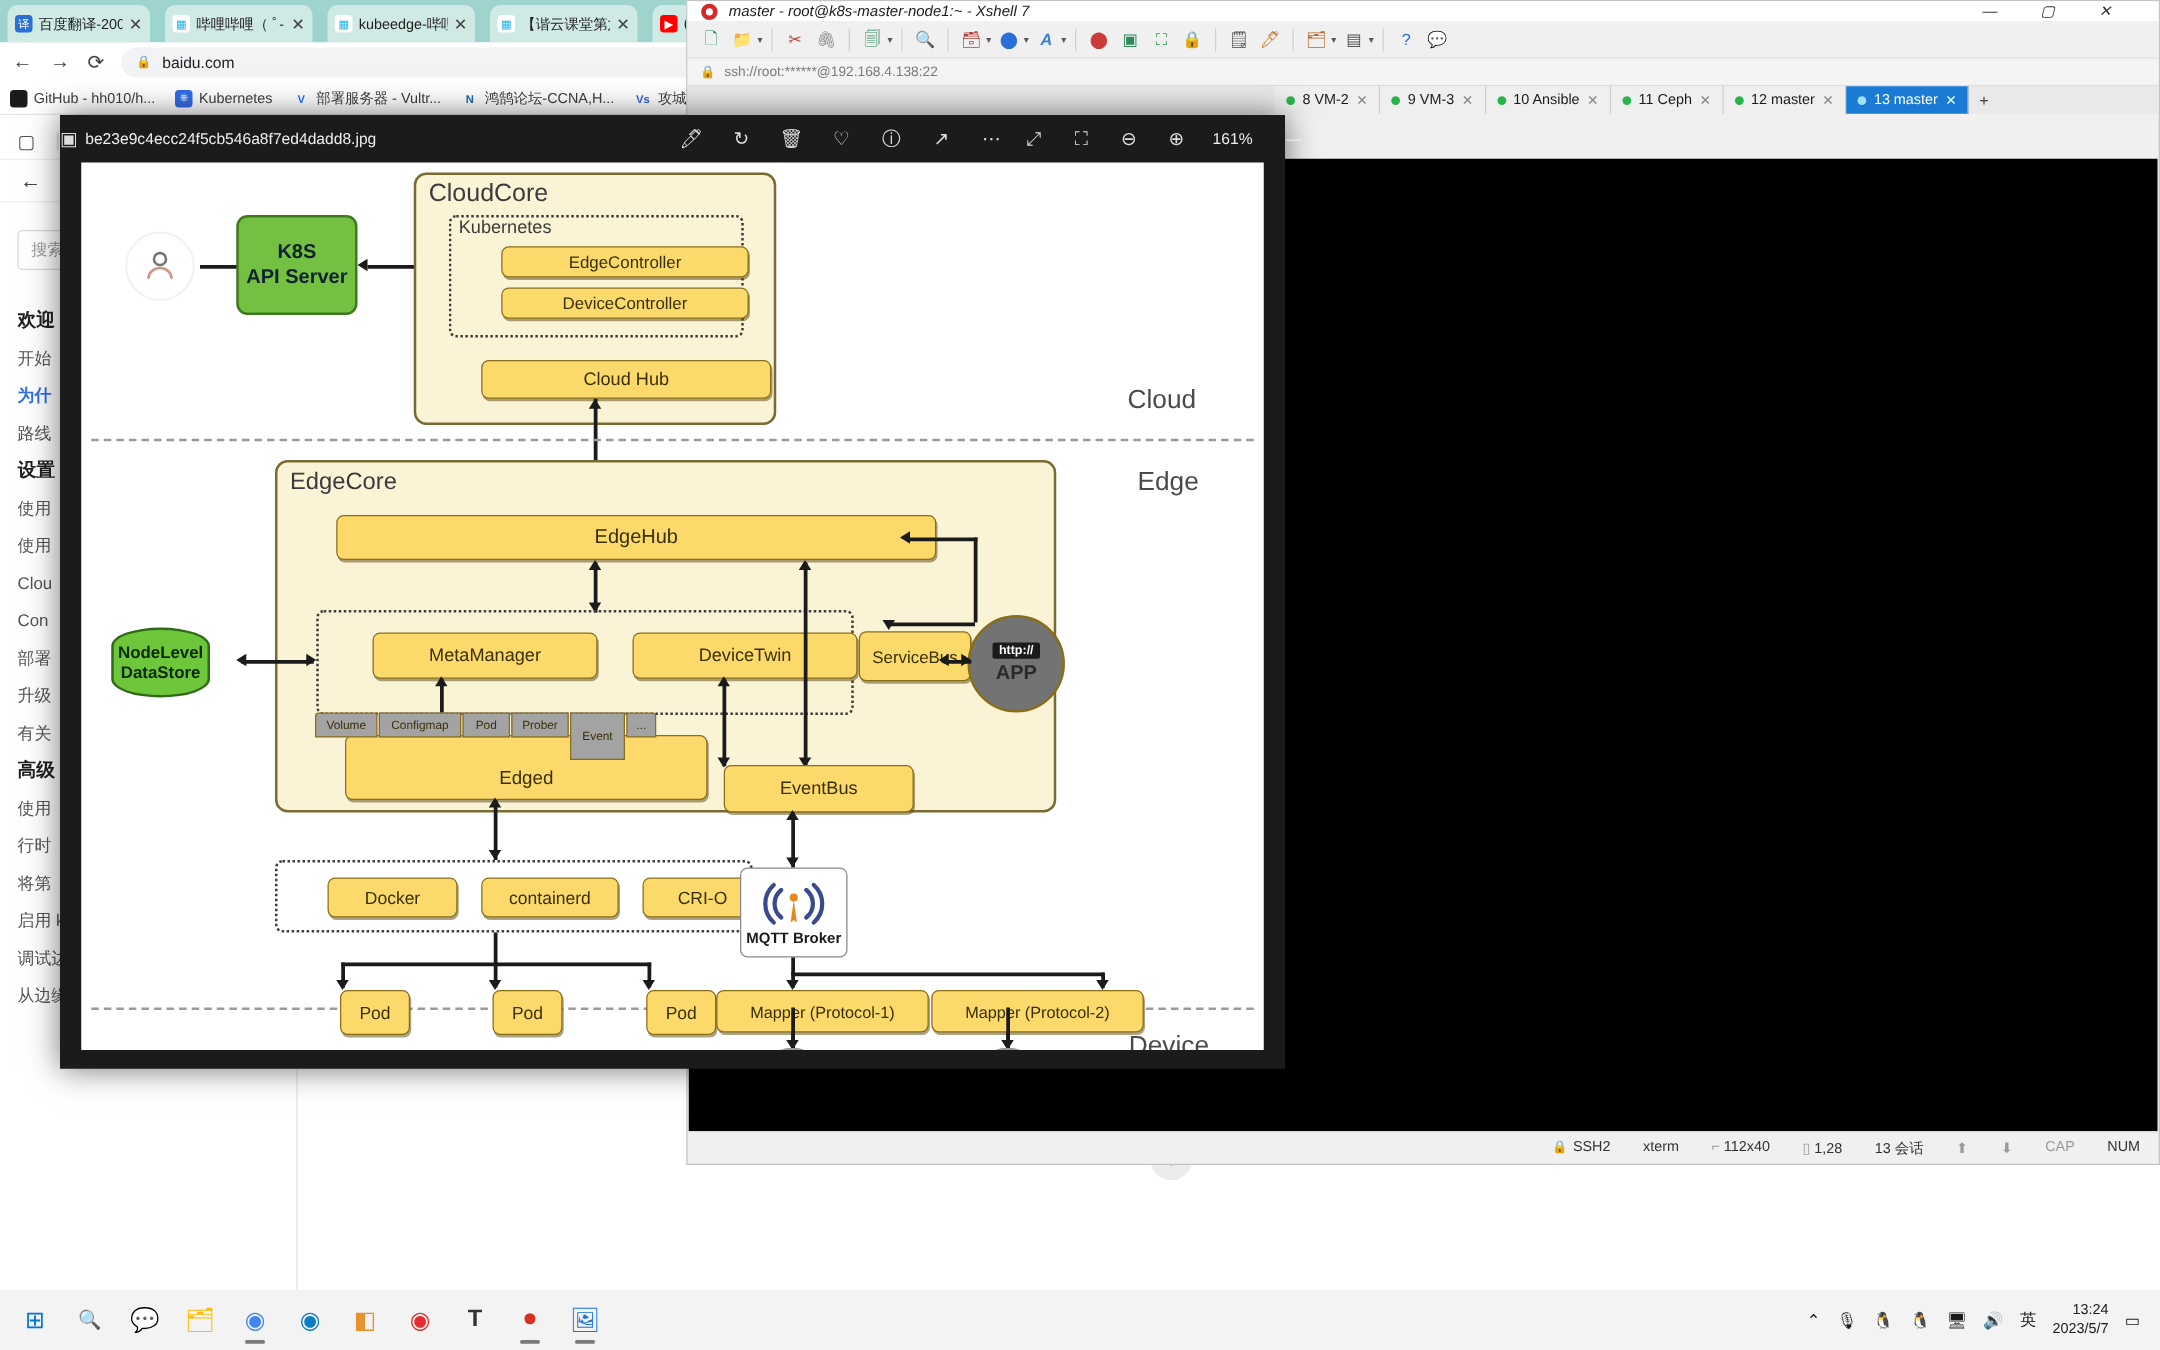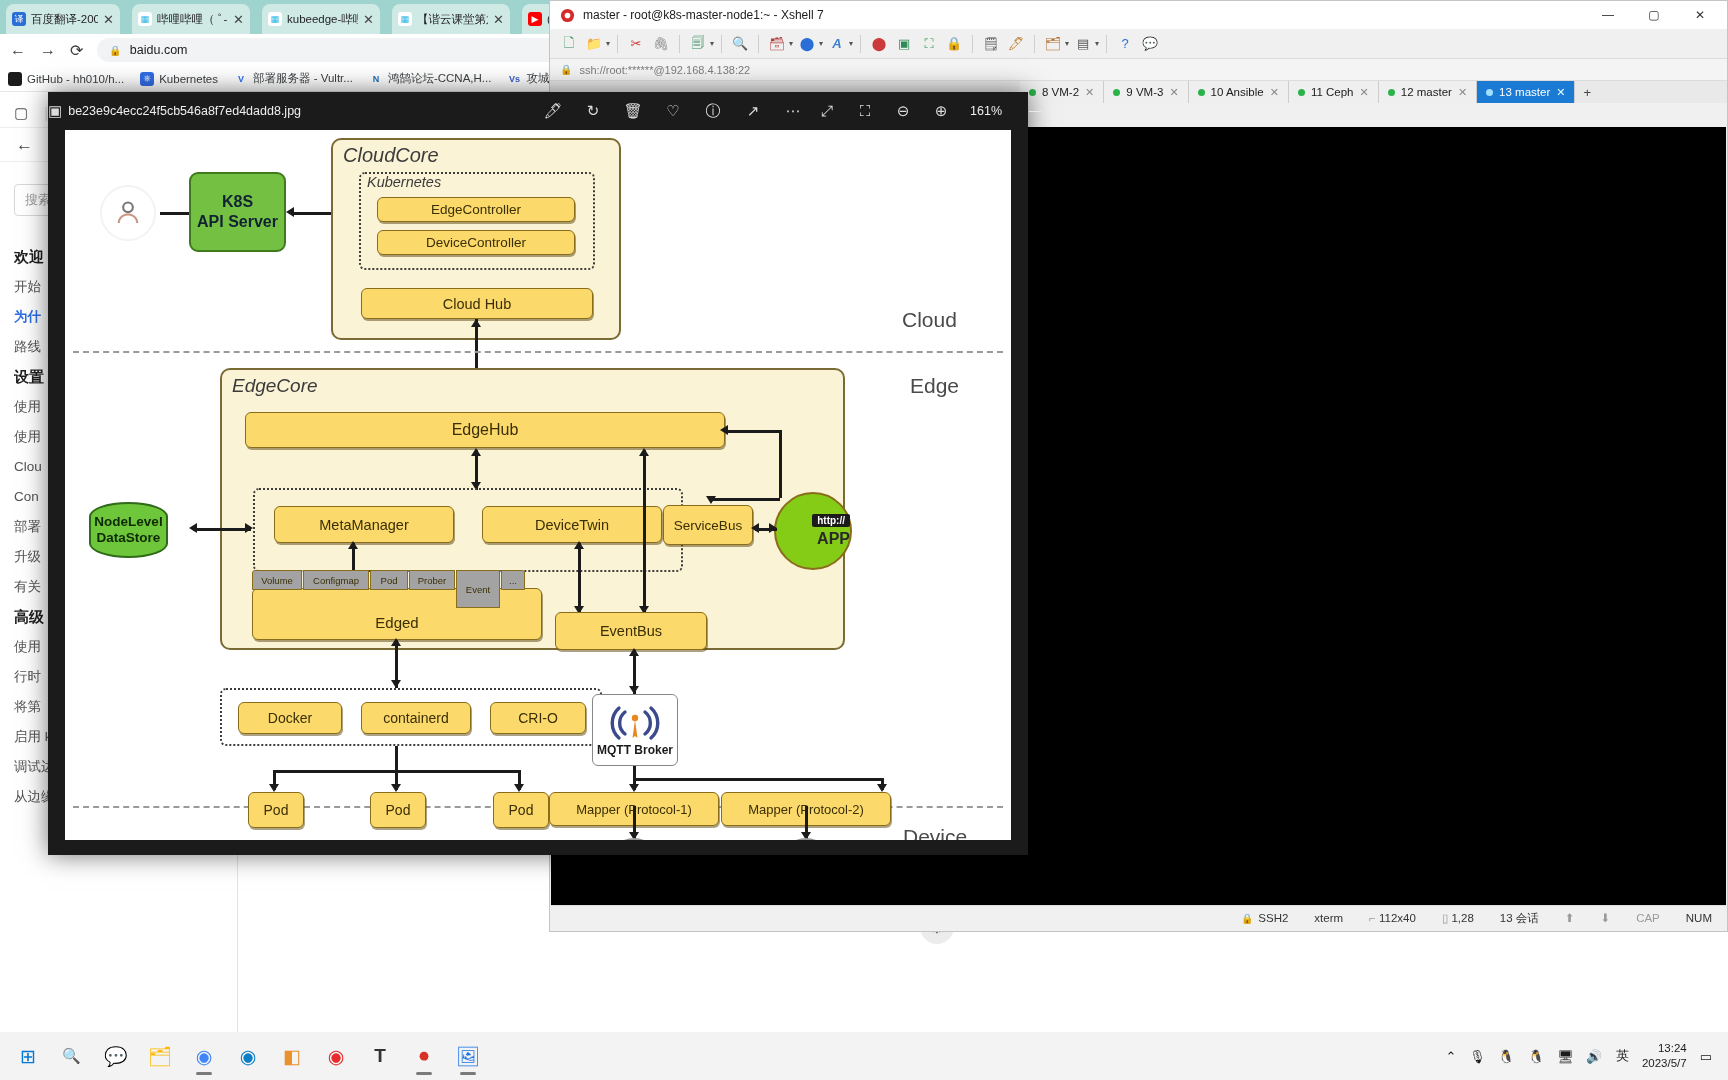--- a/index.html
+++ b/index.html
@@ -50,21 +50,21 @@
   .navlist .nv { font-size:13.5px; color:#545454; line-height:30px; white-space:nowrap; overflow:hidden; }
   .navlist .nv.hdr { font-weight:bold; font-size:15px; color:#1f1f1f; }
   .navlist .nv.act { color:#2f6fe0; font-weight:bold; }
   .doclast { position:absolute; left:276px; top:768px; font-size:13px; color:#444; }
   .gear { position:absolute; left:920px; top:910px; width:34px; height:34px; border-radius:50%;
           background:#ececec; display:flex; align-items:center; justify-content:center; font-size:16px; color:#555; }
 
   
   #xshell { position:absolute; left:549px; top:0; width:1179px; height:932px;
             background:#f0f0f0; border:1px solid #c4c4c4; }
-  .xtitle { height:28px; display:flex; align-items:center; padding:0 4px 0 10px; background:#fff; }
+  .xtitle { height:16px; display:flex; align-items:center; padding:0 20px 0 10px; background:#fff;font-style:italic; }
   .xtitle .xicon { width:15px; height:15px; margin-right:8px; }
   .xtitle .xtxt { font-size:12px; color:#1b1b1b; flex:1 1 auto; }
   .wbtn { width:46px; height:28px; display:flex; align-items:center; justify-content:center;
           font-size:12px; color:#333; }
   .xmenu { height:22px; display:flex; align-items:center; gap:16px; padding:0 12px;
            font-size:12px; color:#111; background:#f0f0f0; }
   .xtool { height:30px; display:flex; align-items:center; gap:3px; padding:0 8px; background:#f0f0f0;
            border-bottom:1px solid #dcdcdc; }
   .tbtn { width:22px; height:22px; display:flex; align-items:center; justify-content:center; font-size:13px; }
   .tsep { width:1px; height:18px; background:#cfcfcf; margin:0 4px; }
@@ -100,39 +100,39 @@
   .pvwin { display:flex; align-items:center; }
   .pvwbtn { width:42px; height:38px; display:flex; align-items:center; justify-content:center;
             font-size:12px; color:#eee; }
 
   .canvas { position:absolute; left:17px; top:38px; width:946px; height:710px; background:#fff; overflow:hidden; }
 
   
   .dg { position:absolute; inset:0; font-family:"Liberation Sans", sans-serif; }
   .bx { position:absolute; background:#fcd96b; border:1.6px solid #8a6d1a; border-radius:6px;
         display:flex; align-items:center; justify-content:center; text-align:center;
-        color:#3a2f06; box-shadow:1px 2px 0 rgba(90,70,10,.5); }
+        color:#3a2f06; box-shadow:1px 2px 0 rgba(90,70,10,.5);margin-left:24px; }
   .grp { position:absolute; background:#fbf3d6; border:2px solid #7a6a33; border-radius:10px; }
   .dash { position:absolute; border:2px dotted #3d3d3d; border-radius:6px; background:transparent; }
-  .lbl { position:absolute; color:#333;font-style:italic; }
+  .lbl { position:absolute; color:#333; }
   .grn { position:absolute; background:#74c043; border:2px solid #3f7a1f; border-radius:9px;
          display:flex; align-items:center; justify-content:center; text-align:center; color:#123; }
   .ln { position:absolute; background:#1b1b1b; }
   .arw { position:absolute; width:0; height:0; }
   .arw.dn { border-left:5px solid transparent; border-right:5px solid transparent; border-top:8px solid #1b1b1b; }
   .arw.up { border-left:5px solid transparent; border-right:5px solid transparent; border-bottom:8px solid #1b1b1b; }
   .arw.rt { border-top:5px solid transparent; border-bottom:5px solid transparent; border-left:8px solid #1b1b1b; }
   .arw.lf { border-top:5px solid transparent; border-bottom:5px solid transparent; border-right:8px solid #1b1b1b; }
   .divider { position:absolute; left:8px; right:8px; height:0; border-top:2.5px dashed #9a9a9a; }
   .zonelbl { position:absolute; font-size:21px; color:#4a4a4a; }
   .cyl { position:absolute; background:#6ec63a; border:2px solid #2f6b18; border-radius:50%/26%;
          display:flex; align-items:center; justify-content:center; text-align:center; color:#0d2a05;
          font-size:13.5px; line-height:1.15; font-weight:bold; }
-  .circ { position:absolute; background:#84cc16; border:2px solid #8a6d1a; border-radius:50%;
-          display:flex; flex-direction:column; align-items:flex-end; justify-content:center; }
+  .circ { position:absolute; background:#737373; border:2px solid #8a6d1a; border-radius:50%;
+          display:flex; flex-direction:column; align-items:center; justify-content:center; }
   .mini { position:absolute; background:#a3a3a3; border:1.4px solid #8a6d1a;
           display:flex; align-items:center; justify-content:center; font-size:9.5px; color:#3a2f06; }
 
   
   #taskbar { position:absolute; left:0; bottom:0; width:1728px; height:48px; background:#f3f3f3;
              display:flex; align-items:center; padding:0 6px; }
   .tkicon { width:44px; height:44px; display:flex; align-items:center; justify-content:center;
             font-size:19px; border-radius:5px; position:relative; }
   .tkicon.active::after { content:""; position:absolute; bottom:3px; left:14px; width:16px; height:3px;
                           border-radius:2px; background:#7a7a7a; }

